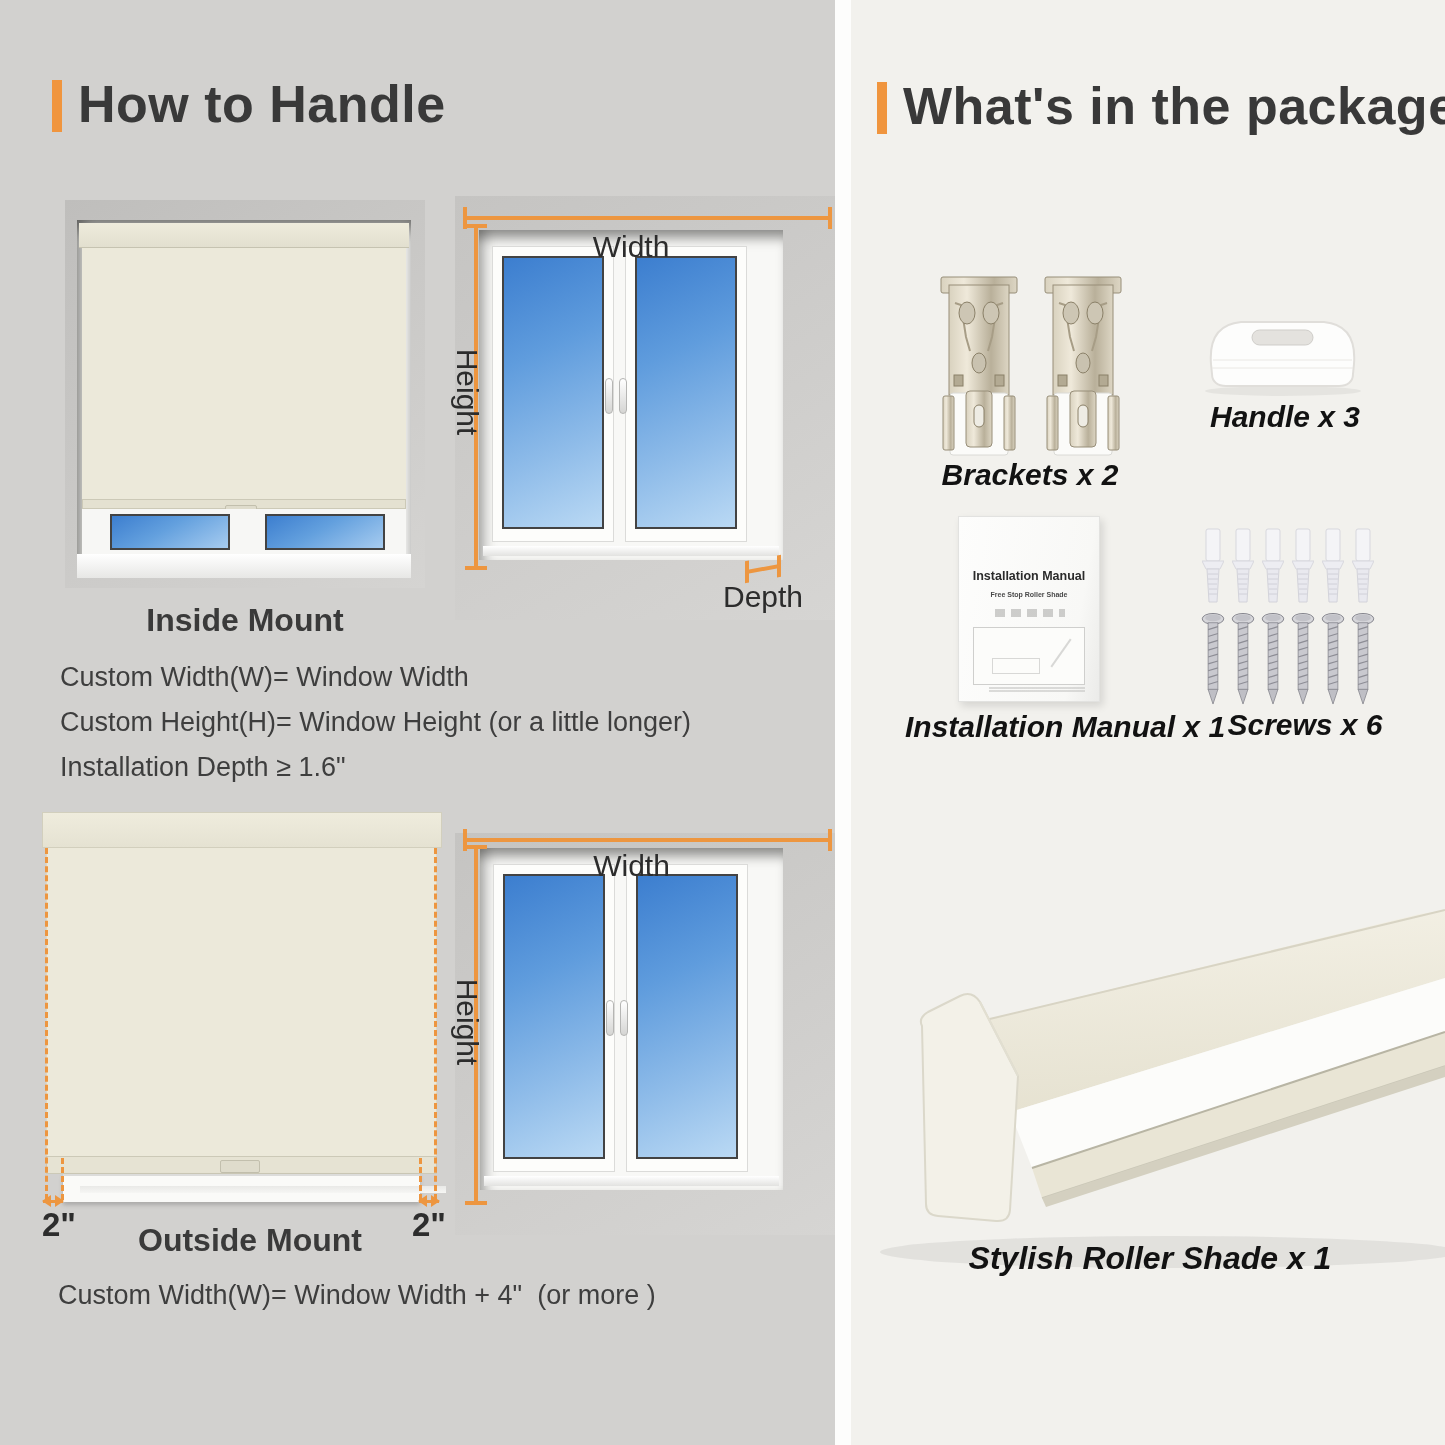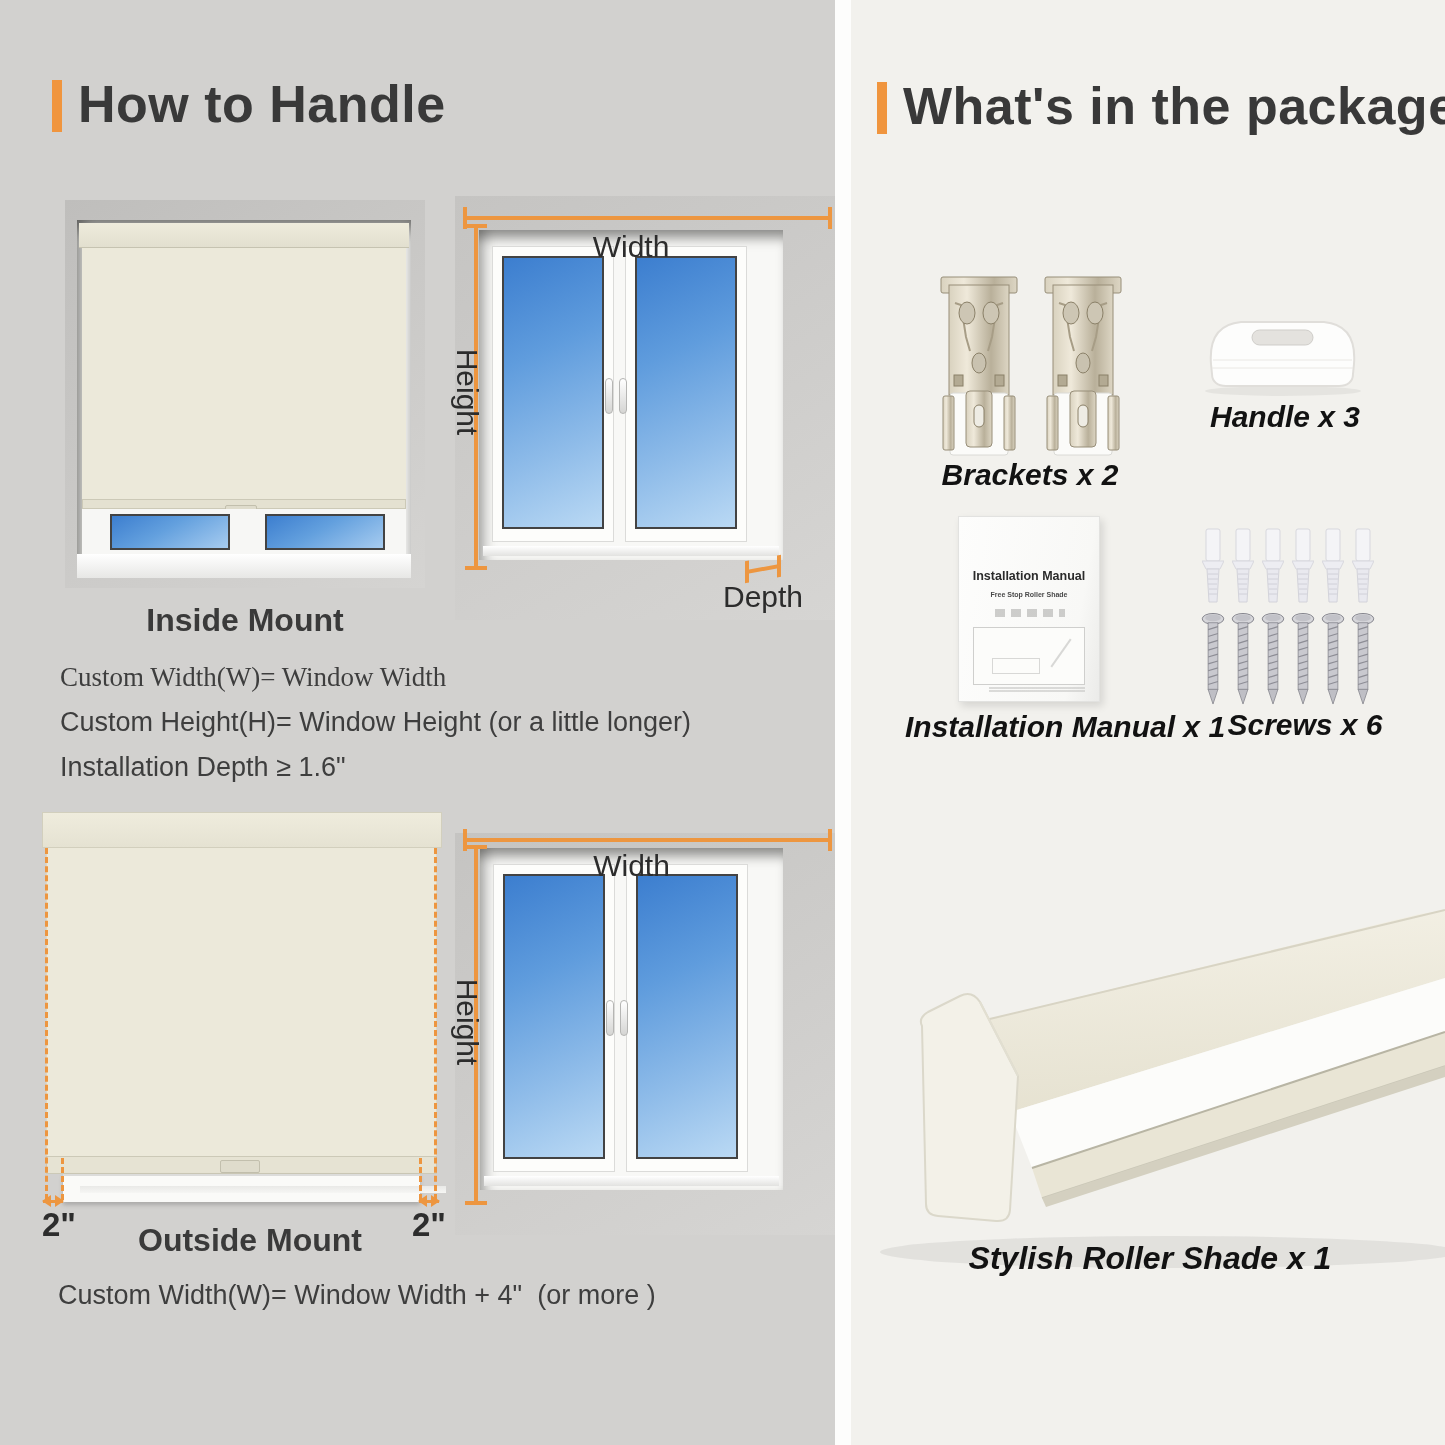--- a/index.html
+++ b/index.html
@@ -136,21 +136,21 @@
       <div class="abs meas-label" style="left:24px;width:304px;top:34px;text-align:center;">Width</div>
       <div class="abs meas-line meas-v" style="left:19px;top:28px;height:346px;"></div>
       <div class="abs meas-label" style="left:-38px;top:179px;width:100px;text-align:center;transform:rotate(90deg);">Height</div>
       <div class="abs meas-line meas-h" style="left:290px;width:36px;top:371px;transform:skewY(-10deg);"></div>
       <div class="abs meas-label" style="left:268px;top:384px;">Depth</div>
     </div>
 
     <div class="abs mount-label" style="left:65px;top:602px;width:360px;">Inside Mount</div>
 
     <div class="abs" style="left:60px;top:662px;">
-      <div class="spec-line" style="margin-bottom:14px;font-family:Liberation Serif, serif;">Custom Width(W)= Window Width</div>
+      <div class="spec-line" style="margin-bottom:14px;">Custom Width(W)= Window Width</div>
       <div class="spec-line" style="margin-bottom:14px;margin-top:14px;">Custom Height(H)= Window Height (or a little longer)</div>
       <div class="spec-line">Installation Depth ≥ 1.6"</div>
     </div>
 
     <div id="om" class="abs">
       <div class="abs om-cassette"></div>
       <div class="abs om-fabric"></div>
       <div class="abs om-rail"></div>
       <div class="abs om-tab"></div>
       <div class="abs om-window"></div>

